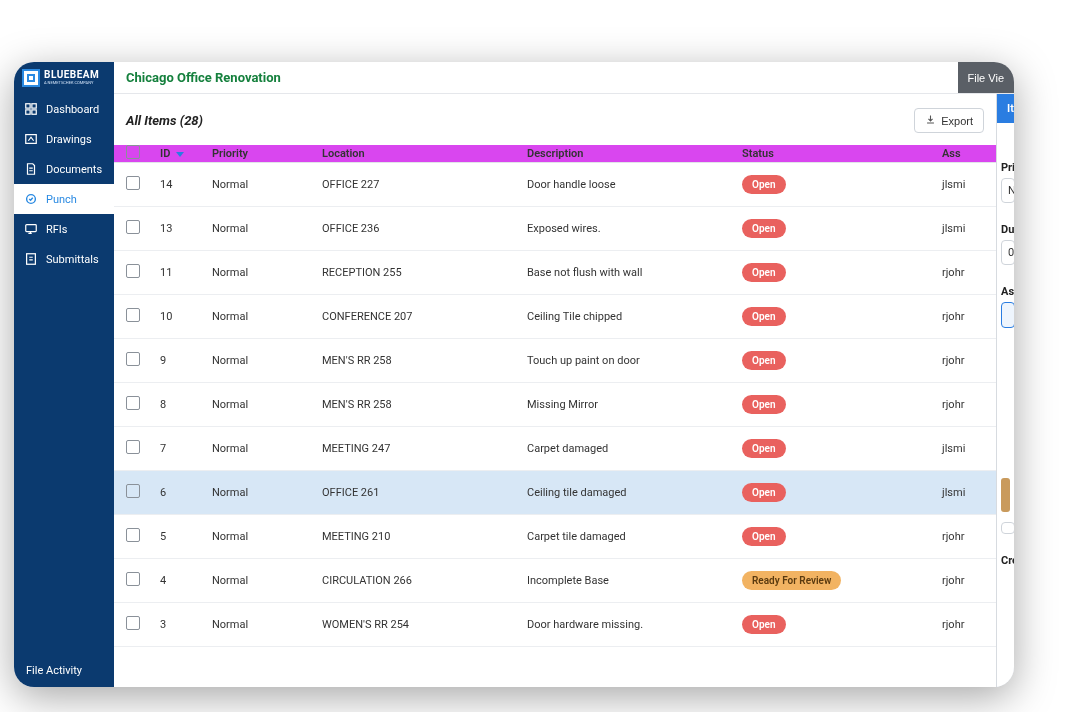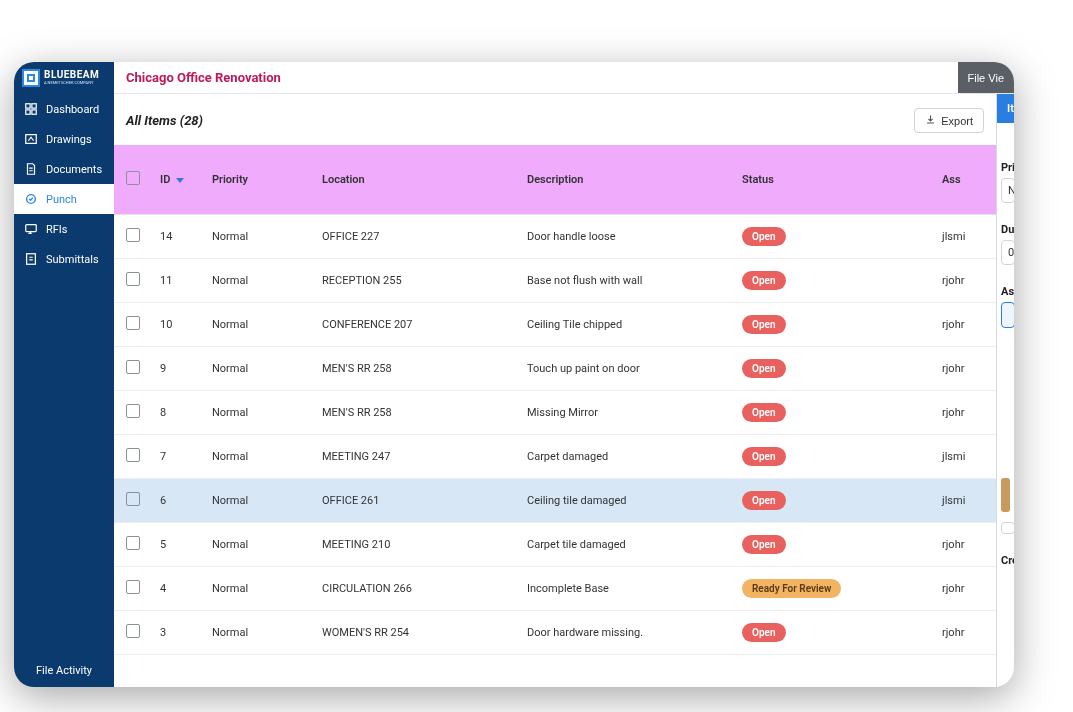--- a/index.html
+++ b/index.html
@@ -61,21 +61,21 @@
   }
   .logo-sub {
     color: #cfe0f5;
     font-size: 4px;
     line-height: 1;
     margin-top: 1px;
   }
   .project-title {
     font-weight: 700;
     font-size: 13px;
-    color: #be185d;
+    color: #15803d;
     padding-left: 12px;
     flex: 1;
   }
   .fileview-btn {
     background: #5a5f66;
     color: #fff;
     font-size: 11px;
     padding: 6px 10px;
     border: none;
     height: 100%;
@@ -85,21 +85,20 @@
     flex: 1;
     display: flex;
     overflow: hidden;
   }
   .sidebar {
     width: 100px;
     background: #0b3a6f;
     display: flex;
     flex-direction: column;
     flex-shrink: 0;
-    text-align: center;
   }
   .nav-item {
     display: flex;
     align-items: center;
     gap: 8px;
     padding: 8px 10px;
     color: #fff;
     font-size: 11px;
     cursor: pointer;
   }
@@ -208,24 +207,24 @@
     margin-top: 10px;
     border-radius: 3px;
   }
   table {
     width: 100%;
     border-collapse: collapse;
     font-size: 11px;
     color: #333;
   }
   thead th {
-    background: #f0abfc;
+    background: #d946ef;
     text-align: left;
     font-weight: 600;
-    padding: 26px 8px;
+    padding: 0 8px;
     border-bottom: 1px solid #e1e4e9;
     white-space: nowrap;
   }
   tbody td {
     padding: 12px 8px;
     border-bottom: 1px solid #eceef1;
     white-space: nowrap;
   }
   tbody tr.selected { background: #d7e7f6; }
   .chk {
@@ -383,20 +382,29 @@
                 <td class="col-chk"><span class="chk"></span></td>
                 <td class="col-id">14</td>
                 <td class="col-priority">Normal</td>
                 <td class="col-location">OFFICE 227</td>
                 <td class="col-desc">Door handle loose</td>
                 <td class="col-status"><span class="badge badge-open">Open</span></td>
                 <td class="col-assignee">jlsmi</td>
               </tr>
               <tr>
                 <td class="col-chk"><span class="chk"></span></td>
+                <td class="col-id">13</td>
+                <td class="col-priority">Normal</td>
+                <td class="col-location">OFFICE 236</td>
+                <td class="col-desc">Exposed wires.</td>
+                <td class="col-status"><span class="badge badge-open">Open</span></td>
+                <td class="col-assignee">jlsmi</td>
+              </tr>
+              <tr>
+                <td class="col-chk"><span class="chk"></span></td>
                 <td class="col-id">11</td>
                 <td class="col-priority">Normal</td>
                 <td class="col-location">RECEPTION 255</td>
                 <td class="col-desc">Base not flush with wall</td>
                 <td class="col-status"><span class="badge badge-open">Open</span></td>
                 <td class="col-assignee">rjohr</td>
               </tr>
               <tr>
                 <td class="col-chk"><span class="chk"></span></td>
                 <td class="col-id">10</td>

